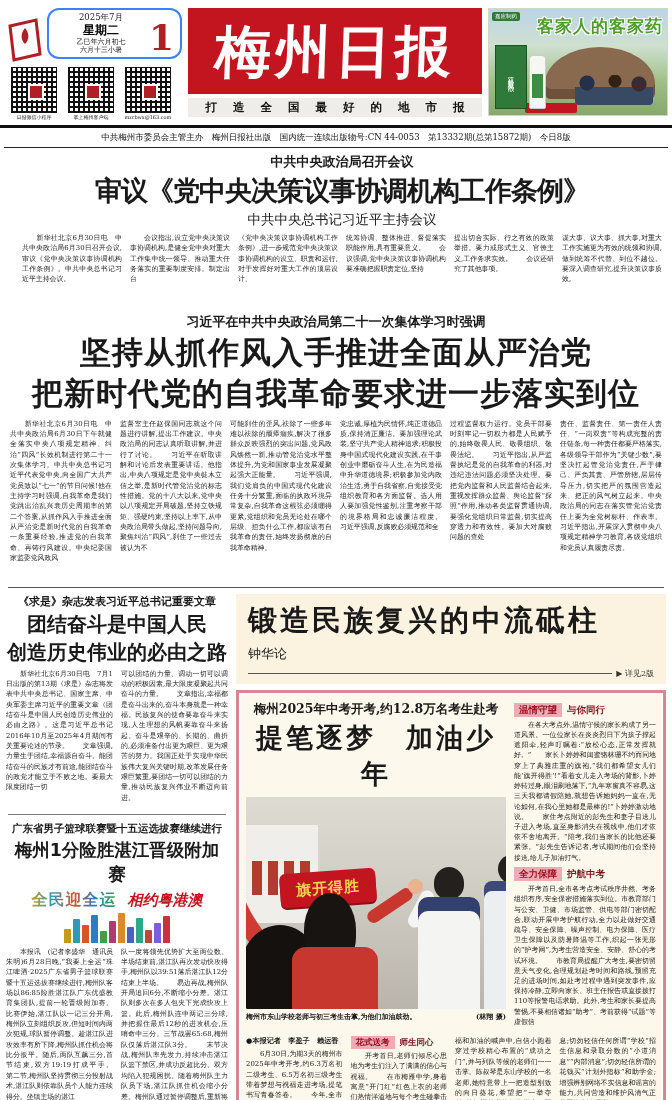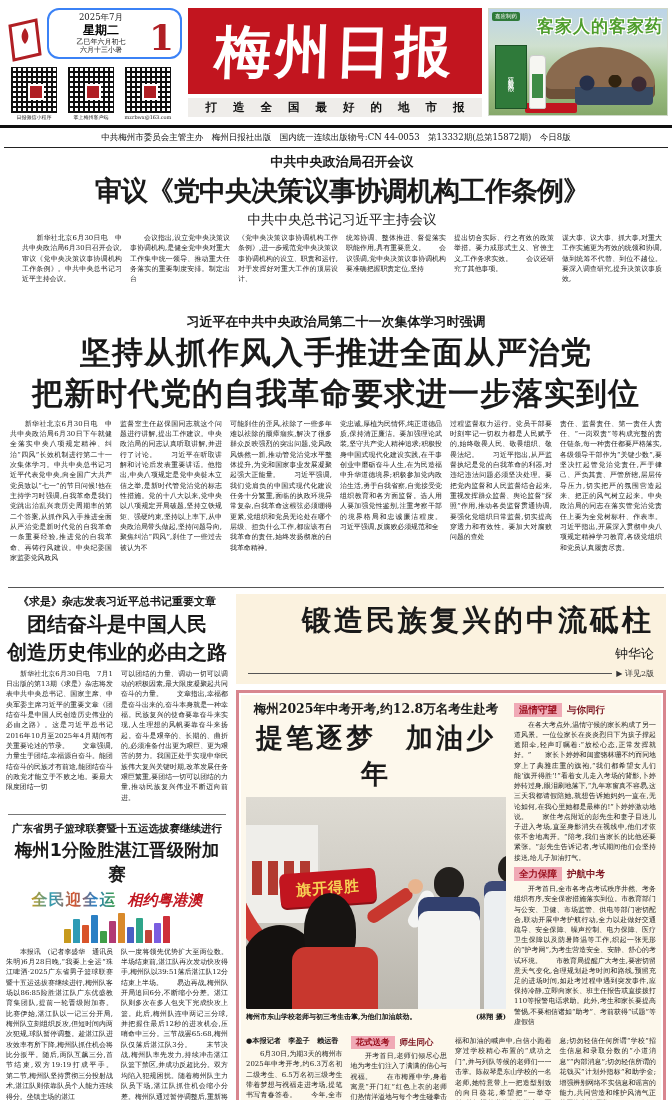--- a/index.html
+++ b/index.html
@@ -78,21 +78,21 @@
   .bball .headline{font-size:17.5px;font-weight:900;margin:2px 0 4px 0;}
   .banner{margin:2px 0 3px 0;}
   .banner-l1{font-size:16px;font-weight:900;letter-spacing:1px;
      background:linear-gradient(90deg,#c79a1d,#2e9bb5,#d9542b,#2a7fc4,#3f9e48);
      -webkit-background-clip:text;background-clip:text;color:transparent;display:inline-block;}
   .banner-l2{font-size:15px;font-weight:900;color:#c2151f;font-style:italic;display:inline-block;margin-left:6px;}
   .skyline{display:flex;align-items:flex-end;justify-content:center;gap:2px;height:30px;margin-top:2px;}
   .skyline i{display:block;width:7px;border-radius:1px 1px 0 0;}
   .bball .cols{height:172px;margin-top:4px;text-align:justify;}
   .right-col{flex:1;min-width:0;display:flex;flex-direction:column;gap:6px;}
-  .zhl-box{background:#fbf2df;text-align:right;padding:7px 12px 5px 12px;}
+  .zhl-box{background:#fbf2df;text-align:left;padding:7px 12px 5px 12px;}
   .zhl-box .headline{font-size:29px;font-weight:900;letter-spacing:3px;}
   .zhl-byline{font-size:13px;margin:4px 0 5px 0;}
   .jump-row{display:flex;align-items:center;gap:4px;}
   .jump-row .jline{flex:1;height:1px;background:#555;}
   .jump-row .jtext{font-size:8px;color:#333;white-space:nowrap;}
   
   .zk-box{flex:1;background:#fdf8ec;border:3px solid #d8868f;box-shadow:inset 0 0 0 2px #fff;padding:8px 7px 6px 7px;display:flex;flex-direction:column;}
   .zk-top{display:flex;gap:8px;}
   .zk-main{flex:1;min-width:0;text-align:center;}
   .zk-main .kicker{font-size:12.5px;}

